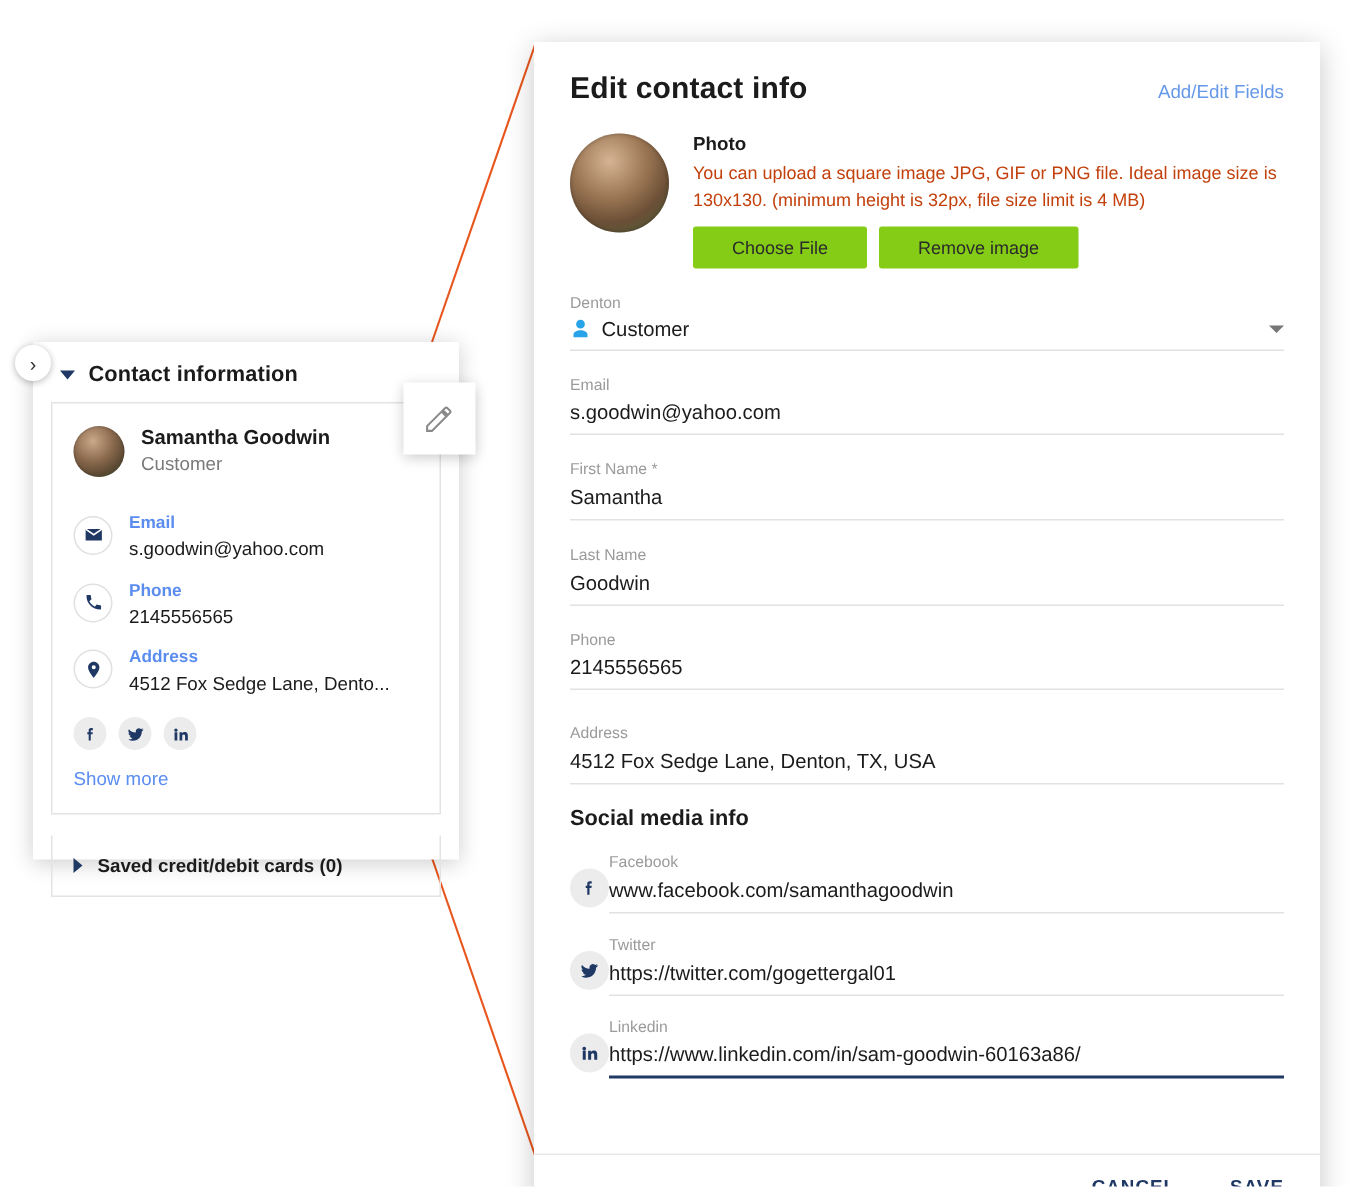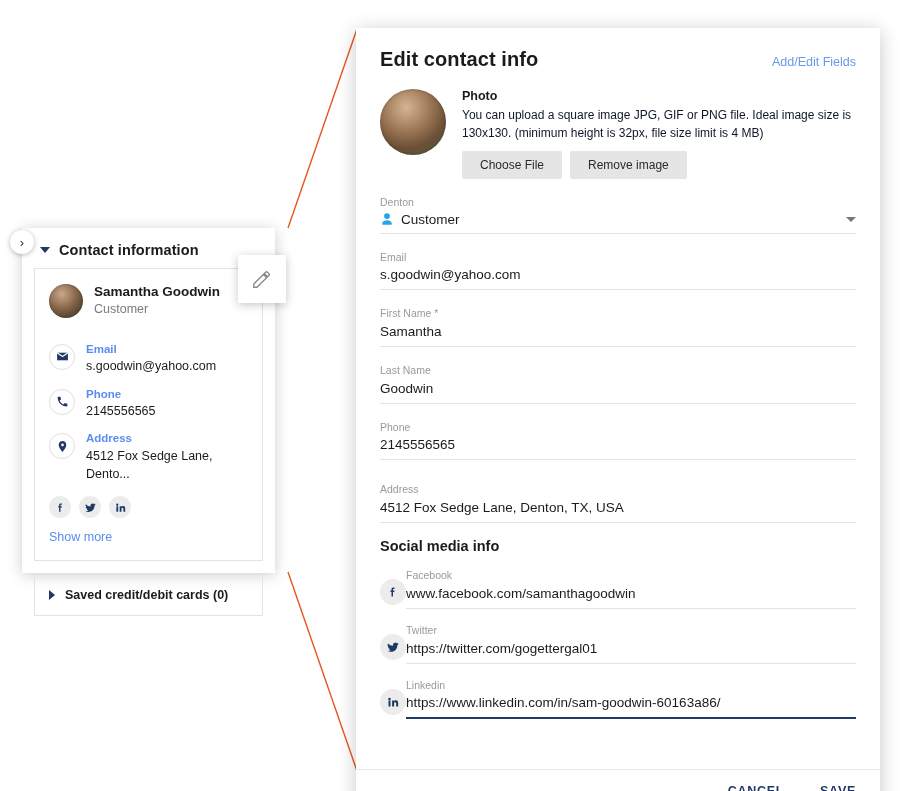--- a/index.html
+++ b/index.html
@@ -10,21 +10,21 @@
     overflow: hidden;
   }
   #stage { position: relative; width: 904px; height: 791px; }
 
   
   .connector { position: absolute; left: 0; top: 0; width: 904px; height: 791px; pointer-events: none; }
 
   
   .left-panel {
     position: absolute; left: 22px; top: 228px;
-    width: 253px; height: 345px;
+    width: 284px; height: 345px;
     background: #ffffff;
     box-shadow: 0 2px 14px rgba(0,0,0,0.20);
   }
   .lp-header {
     display: flex; align-items: center;
     padding: 14px 0 10px 18px;
   }
   .caret-down {
     width: 0; height: 0;
     border-left: 5px solid transparent;
@@ -108,26 +108,26 @@
   .dlg-title { font-size: 20px; font-weight: bold; color: #1b1b1b; letter-spacing: .1px; }
   .addedit { font-size: 12.5px; color: #6699e8; }
 
   .photo-block { display: flex; gap: 16px; margin-top: 18px; }
   .avatar-lg {
     width: 66px; height: 66px; border-radius: 50%;
     background: radial-gradient(circle at 40% 28%, #d6b493 0%, #9a7553 40%, #6b4f36 66%, #47603b 100%);
     flex: none; box-shadow: inset 0 0 3px rgba(0,0,0,.3);
   }
   .photo-title { font-size: 12.5px; font-weight: bold; color: #1b1b1b; margin-bottom: 3px; }
-  .photo-desc { font-size: 12px; color: #0f172a; line-height: 1.5; max-width: 390px; }
+  .photo-desc { font-size: 12px; color: #c2410c; line-height: 1.5; max-width: 390px; }
   .photo-btns { display: flex; gap: 8px; margin-top: 9px; }
   .gbtn {
-    background: #e5e5e5; border: none; color: #2b2b2b;
+    background: #84cc16; border: none; color: #2b2b2b;
     font-size: 12px; font-family: inherit;
-    padding: 7px 18px; border-radius: 2px;
+    padding: 7px 26px; border-radius: 2px;
   }
 
   .field { margin-top: 16px; }
   .f-label { font-size: 10.5px; color: #9a9a9a; line-height: 1.4; }
   .f-input {
     width: 100%; border: none; border-bottom: 1px solid #e2e2e2;
     background: transparent; font-family: inherit;
     font-size: 13.5px; color: #1b1b1b;
     padding: 3px 0 7px 0; outline: none;
   }

